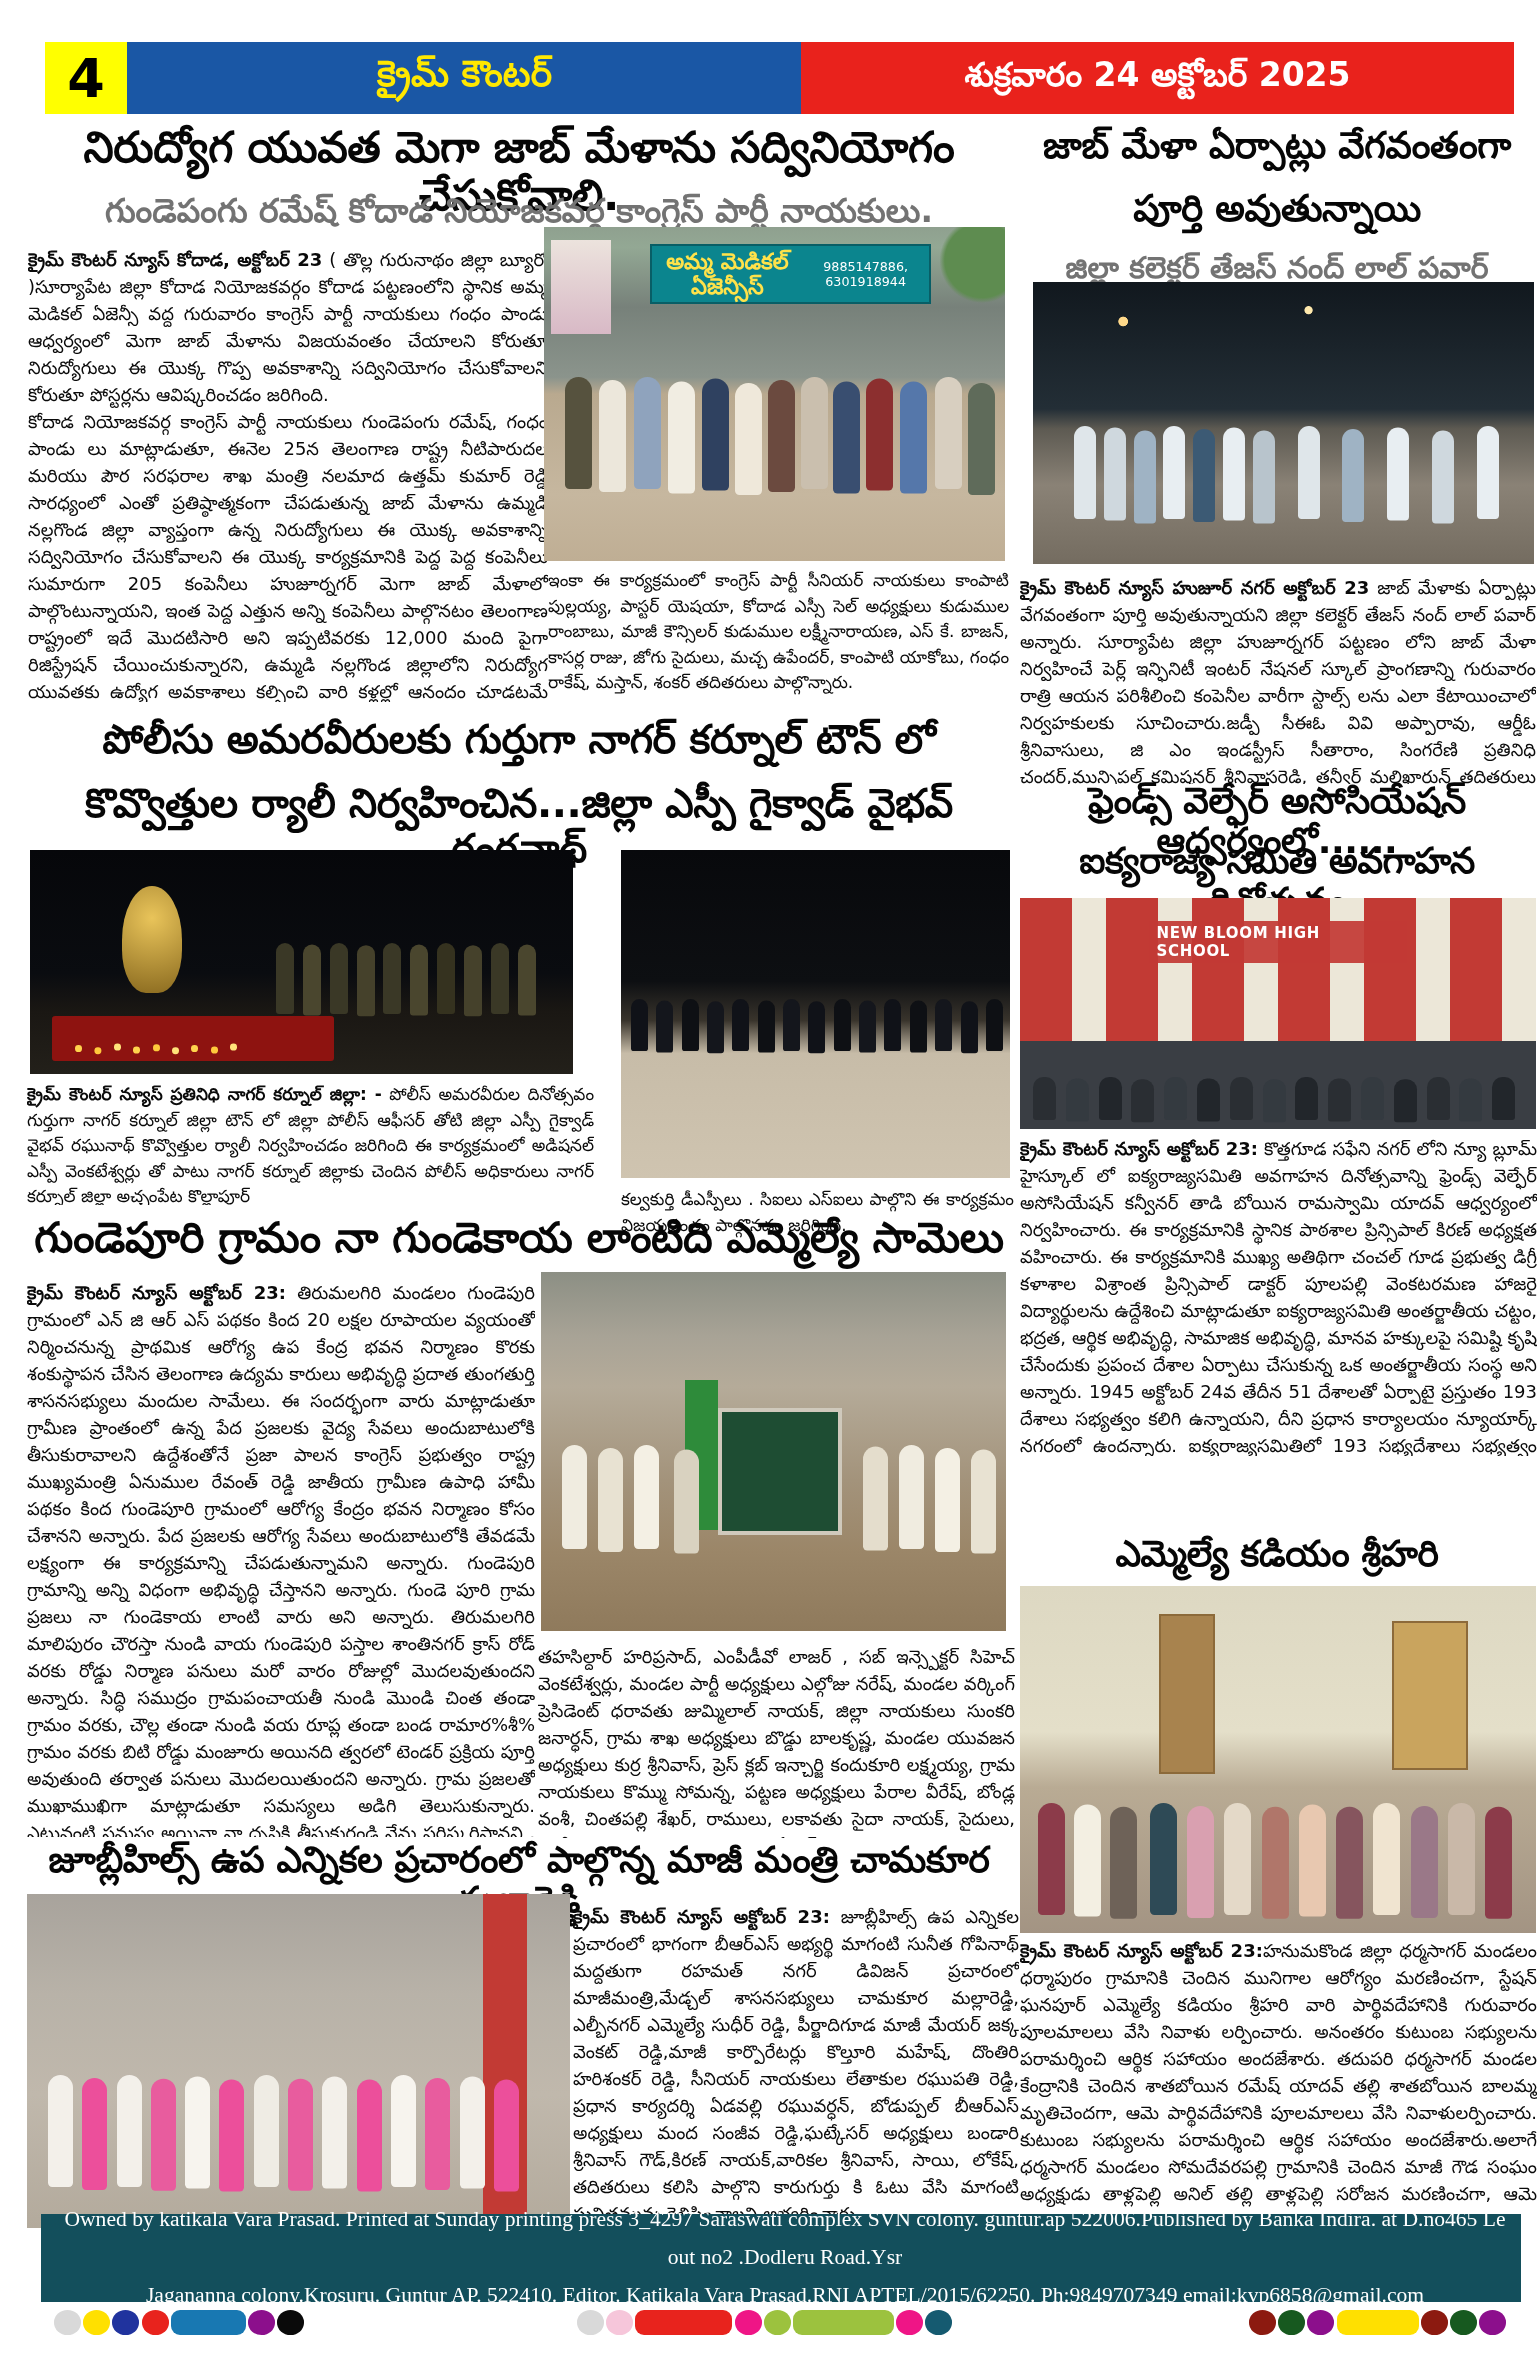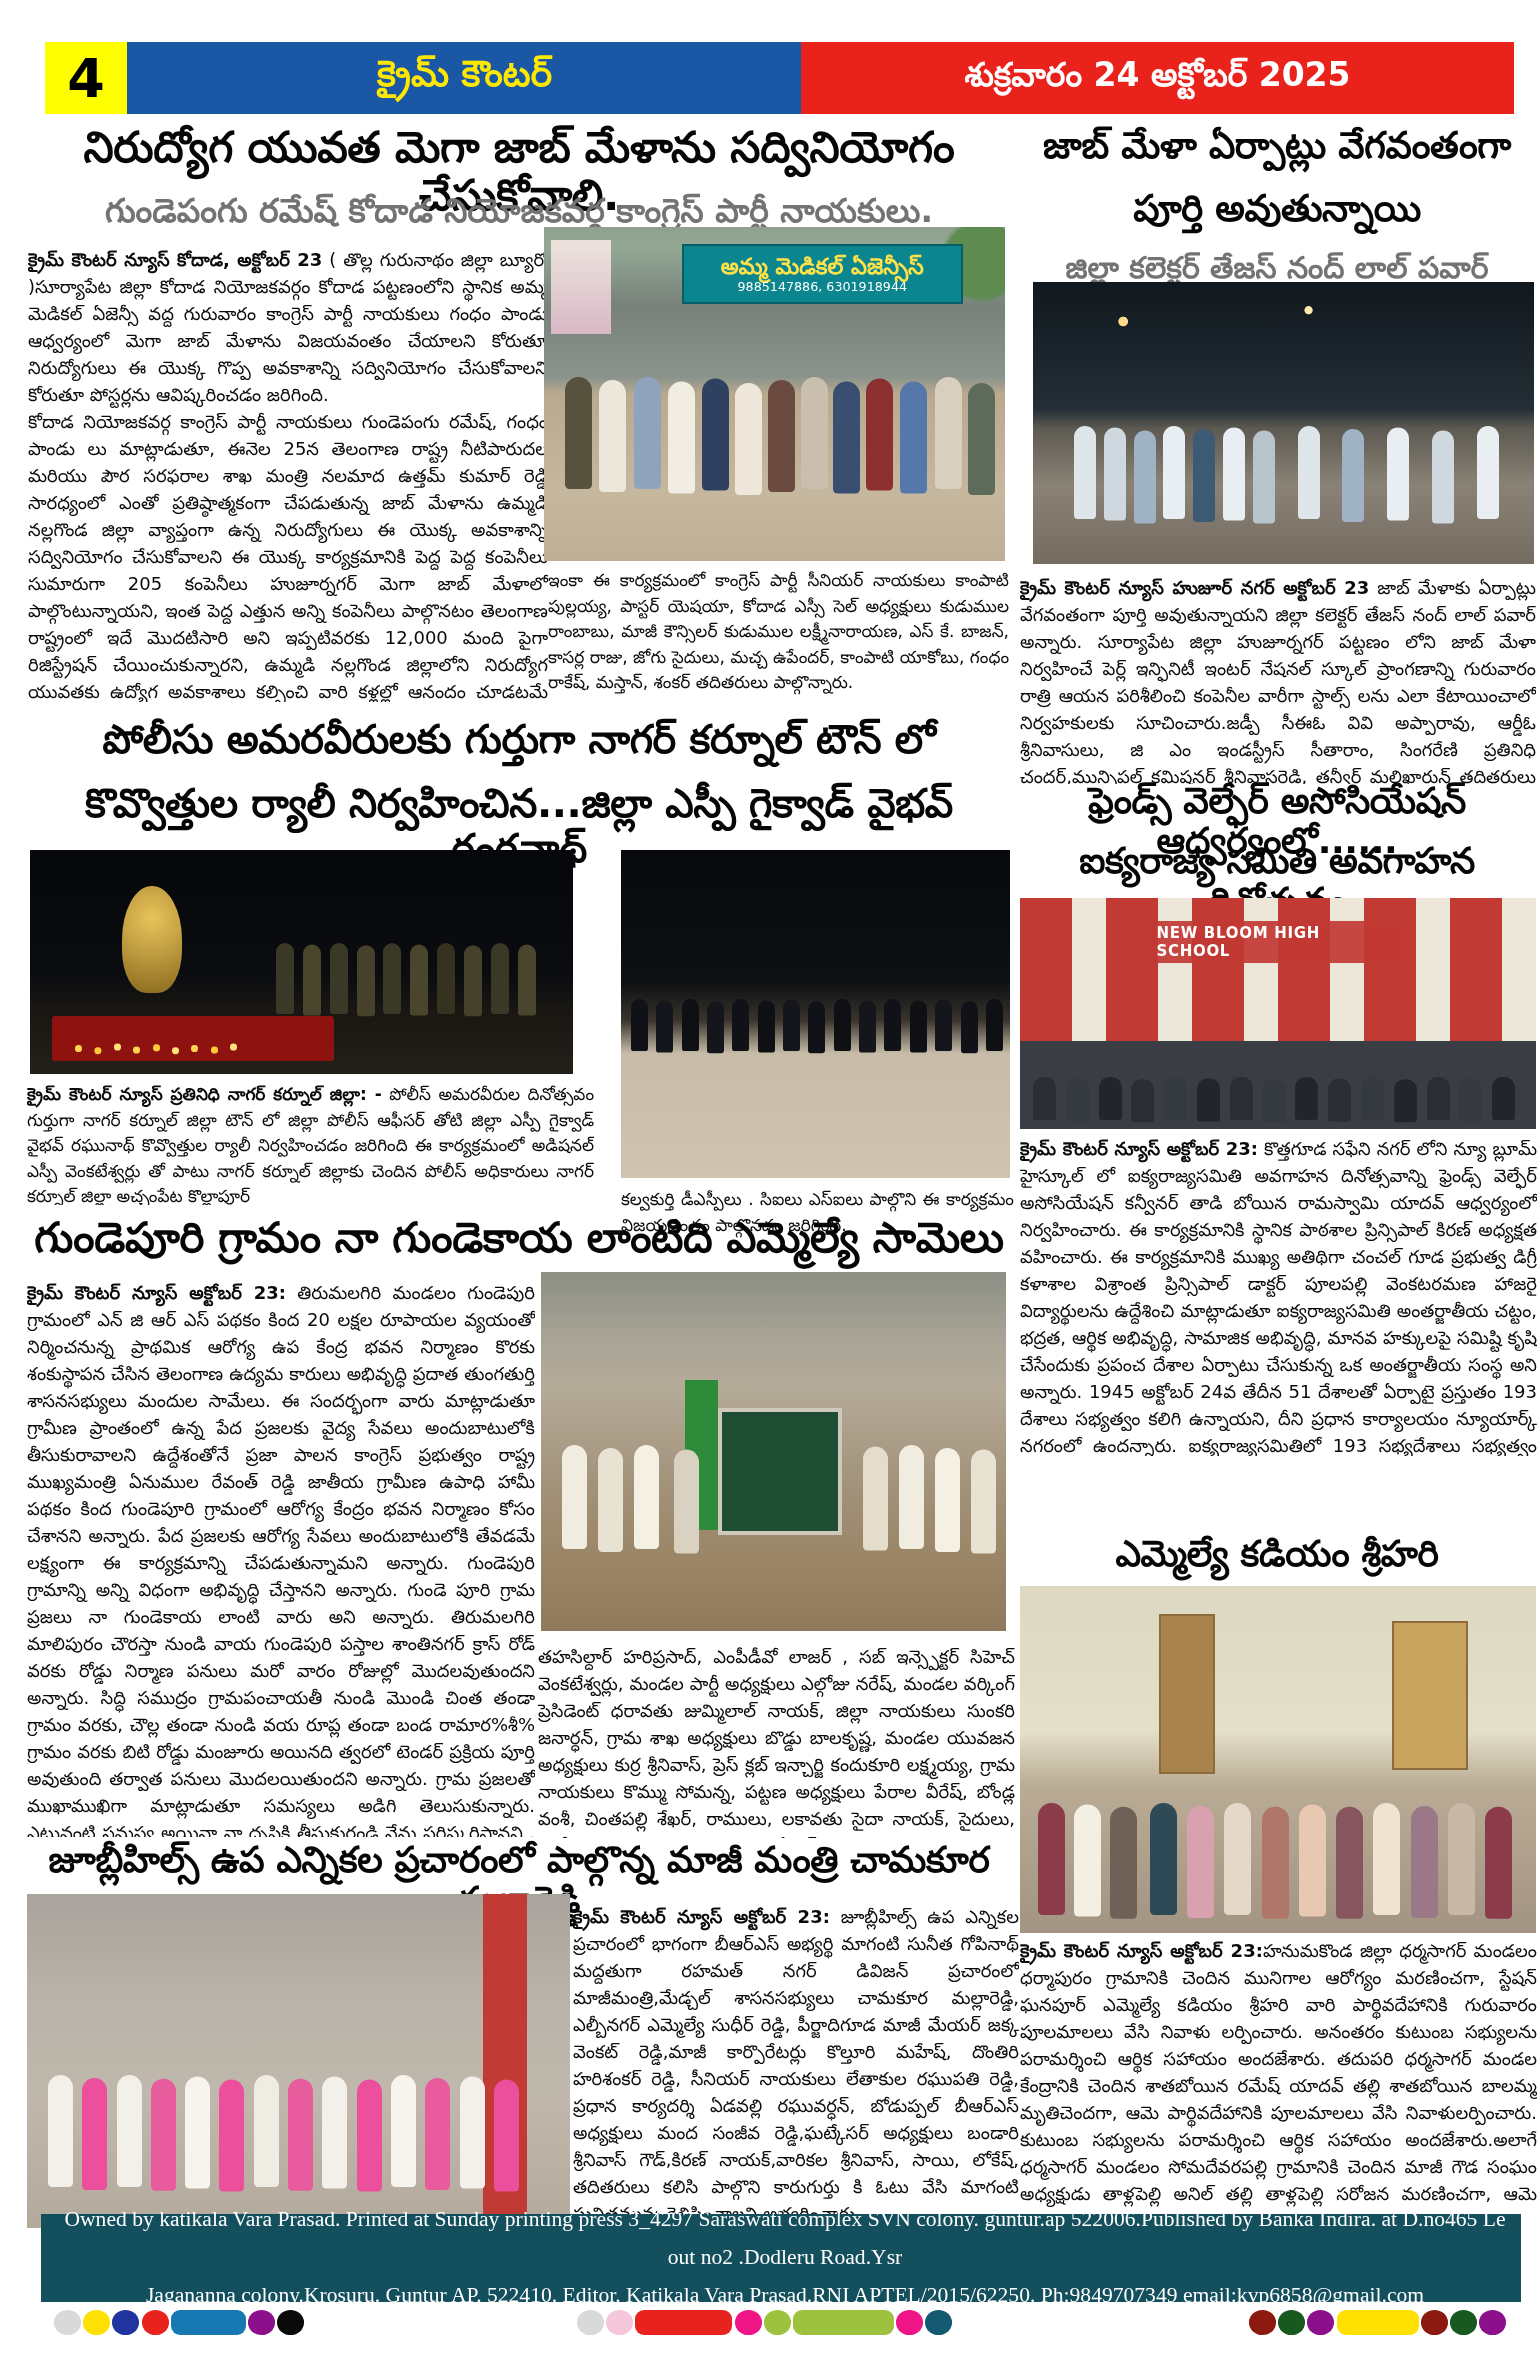--- a/index.html
+++ b/index.html
@@ -26,21 +26,21 @@
   .sub2{font-size:30px;}
   
   .body{font-size:18px;line-height:1.5;text-align:justify;overflow:hidden;margin:0;}
   .caption{font-size:17px;line-height:1.5;text-align:justify;overflow:hidden;margin:0;}
   .dateline{font-weight:800;}
   
   .photo{overflow:hidden;background:#777;}
   .people{position:absolute;width:27px;height:112px;border-radius:13.4px 13.4px 4.5px 4.5px;}
   .dots{position:absolute;width:6.7px;height:6.7px;border-radius:50%;}
   .signboard{position:absolute;background:#0b858e;border:2.2px solid #085e66;text-align:center;
-             display:flex;flex-direction:column;align-items:center;justify-content:center;margin-left:32px;}
+             display:flex;flex-direction:row;align-items:center;justify-content:center;}
   .signboard .t1{color:#ffe24a;font-weight:800;font-size:22.4px;line-height:1.1;}
   .signboard .t2{color:#ffffff;font-size:12.7px;}
   .plaque{position:absolute;background:#1e4d33;border:4.5px solid #cfc9bc;}
   .banner-text{position:absolute;color:#ffffff;background:rgba(194,58,52,0.92);
                font-weight:700;font-size:15px;padding:3px 7.5px;letter-spacing:0.7px;}
   
   .footerbar{background:#134f5c;color:#ffffff;text-align:center;
              font-family:"Liberation Serif",serif;font-size:21.6px;line-height:1.75;
              display:flex;flex-direction:column;justify-content:center;padding-left:8px;}
   .chiprow{position:absolute;height:30px;width:100%;}

